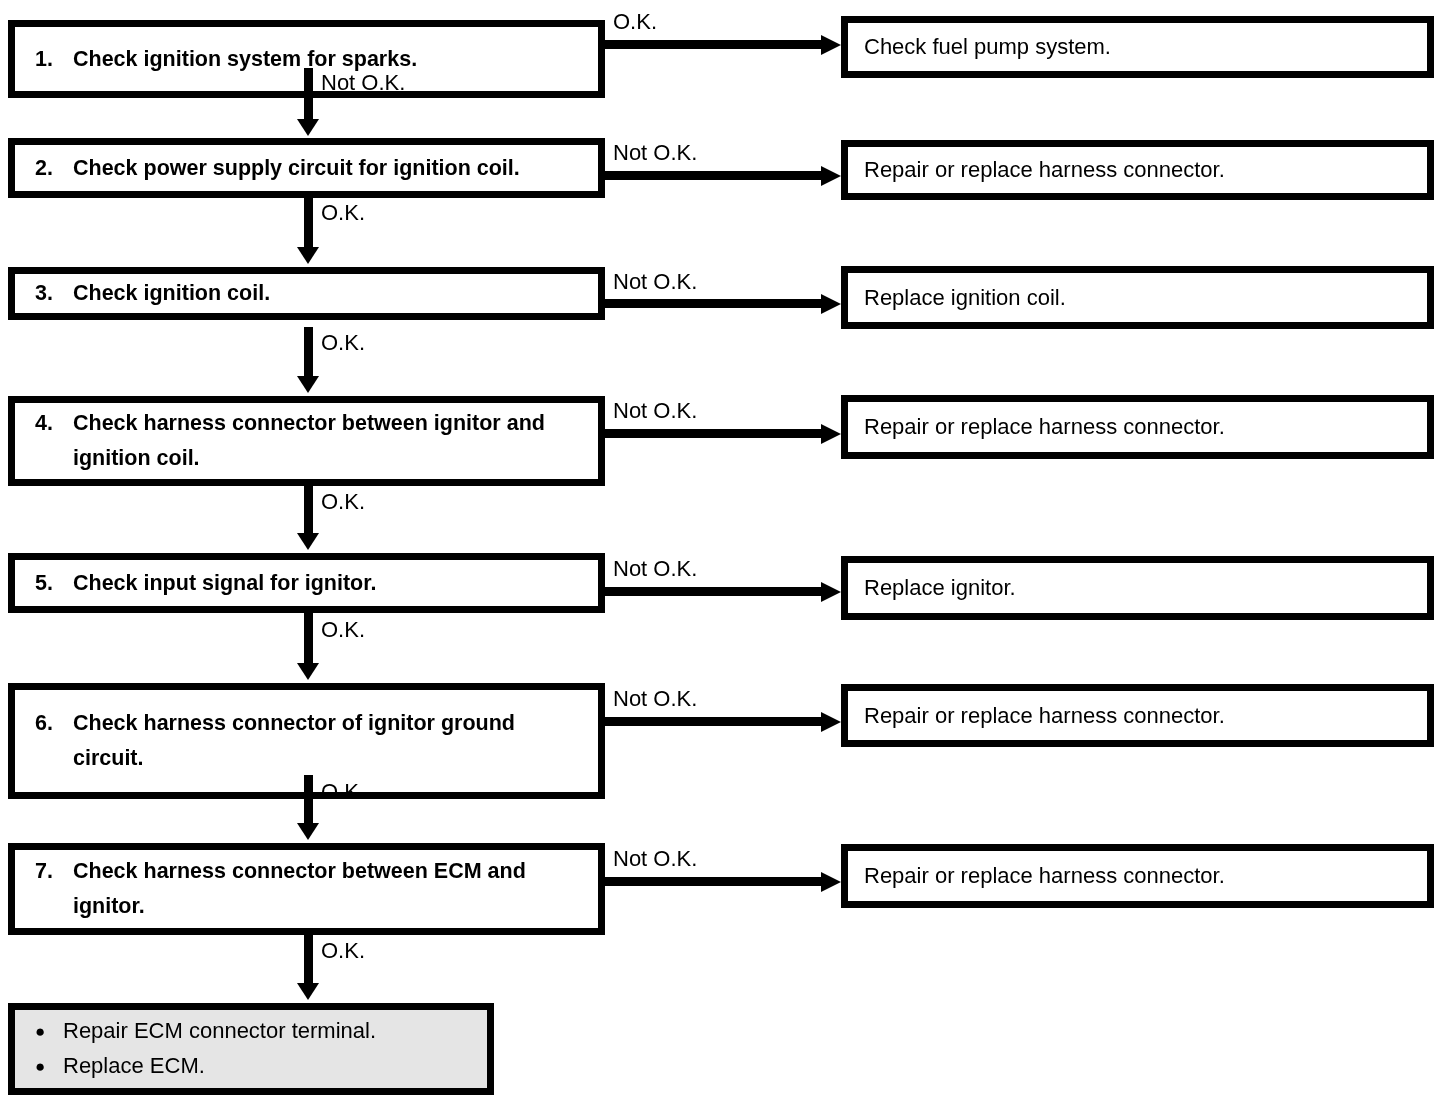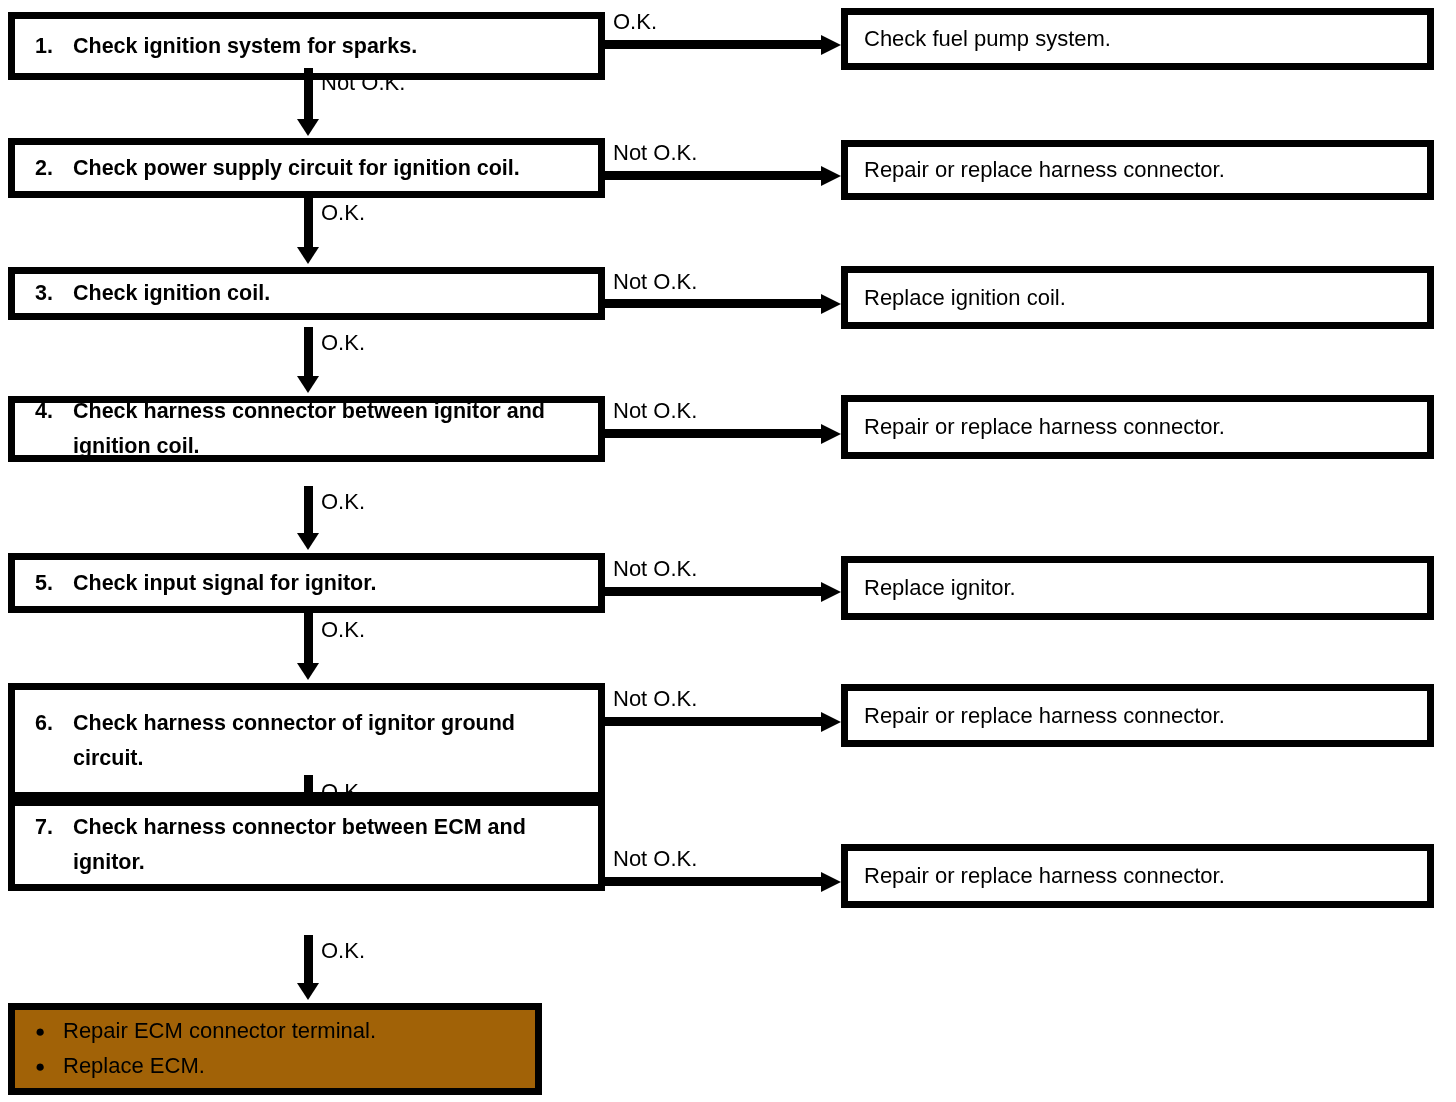--- a/index.html
+++ b/index.html
@@ -19,22 +19,22 @@
   
   .rbox {
     position:absolute; left:841px; width:593px; box-sizing:border-box;
     border:7px solid #000; background:#fff;
     display:flex; align-items:center;
     font-weight:normal; font-size:22px; line-height:30px;
   }
   .rbox .txt { padding-left:16px; padding-right:10px; }
   
   .fbox {
-    position:absolute; left:8px; width:534px; box-sizing:border-box;
-    border:7px solid #000; background:#a16207;
+    position:absolute; left:8px; width:486px; box-sizing:border-box;
+    border:7px solid #000; background:#e5e5e5;
     display:flex; flex-direction:column; justify-content:center;
     font-weight:normal; font-size:22px; line-height:34px;
   }
   .fbox .line { padding-left:20px; }
   .fbox .bullet { display:inline-block; width:28px; font-size:17px; vertical-align:1px; }
   
   .harrow { position:absolute; left:605px; width:236px; height:20px; }
   .harrow .hstem { position:absolute; left:0; right:16px; top:5px; height:9px; background:#000; }
   .harrow .hhead { position:absolute; right:0; top:0; width:0; height:0;
     border-top:10px solid transparent; border-bottom:10px solid transparent; border-left:20px solid #000; }
@@ -44,29 +44,29 @@
     border-left:11px solid transparent; border-right:11px solid transparent; border-top:17px solid #000; }
   
   .blabel { position:absolute; left:613px; font-size:22px; white-space:nowrap; }
   .vlabel { position:absolute; left:321px; font-size:22px; white-space:nowrap; }
 </style>
 </head>
 <body>
 
 <div class="canvas">
 
-  <div class="lbox" style="top:12px; height:68px;">
+  <div class="lbox" style="top:20px; height:78px;">
     <div class="txt"><span class="num">1.</span><span>Check ignition system for sparks.</span></div>
   </div>
   <div class="blabel" style="top:9px;">O.K.</div>
   <div class="harrow" style="top:35px;">
     <div class="hstem"></div>
     <div class="hhead"></div>
   </div>
-  <div class="rbox" style="top:8px; height:62px;">
+  <div class="rbox" style="top:16px; height:62px;">
     <div class="txt">Check fuel pump system.</div>
   </div>
   <div class="vstem" style="top:68px; height:52px;"></div>
   <div class="vhead" style="top:119px;"></div>
   <div class="vlabel" style="top:70px;">Not O.K.</div>
 
   <div class="lbox" style="top:138px; height:60px;">
     <div class="txt"><span class="num">2.</span><span>Check power supply circuit for ignition coil.</span></div>
   </div>
   <div class="blabel" style="top:140px;">Not O.K.</div>
@@ -89,21 +89,21 @@
     <div class="hstem"></div>
     <div class="hhead"></div>
   </div>
   <div class="rbox" style="top:266px; height:63px;">
     <div class="txt">Replace ignition coil.</div>
   </div>
   <div class="vstem" style="top:327px; height:50px;"></div>
   <div class="vhead" style="top:376px;"></div>
   <div class="vlabel" style="top:330px;">O.K.</div>
 
-  <div class="lbox" style="top:396px; height:66px;">
+  <div class="lbox" style="top:396px; height:90px;">
     <div class="txt"><span class="num">4.</span><span>Check harness connector between ignitor and ignition coil.</span></div>
   </div>
   <div class="blabel" style="top:398px;">Not O.K.</div>
   <div class="harrow" style="top:424px;">
     <div class="hstem"></div>
     <div class="hhead"></div>
   </div>
   <div class="rbox" style="top:395px; height:64px;">
     <div class="txt">Repair or replace harness connector.</div>
   </div>
@@ -134,21 +134,21 @@
     <div class="hstem"></div>
     <div class="hhead"></div>
   </div>
   <div class="rbox" style="top:684px; height:63px;">
     <div class="txt">Repair or replace harness connector.</div>
   </div>
   <div class="vstem" style="top:775px; height:49px;"></div>
   <div class="vhead" style="top:823px;"></div>
   <div class="vlabel" style="top:779px;">O.K.</div>
 
-  <div class="lbox" style="top:799px; height:92px;">
+  <div class="lbox" style="top:843px; height:92px;">
     <div class="txt"><span class="num">7.</span><span>Check harness connector between ECM and ignitor.</span></div>
   </div>
   <div class="blabel" style="top:846px;">Not O.K.</div>
   <div class="harrow" style="top:872px;">
     <div class="hstem"></div>
     <div class="hhead"></div>
   </div>
   <div class="rbox" style="top:844px; height:64px;">
     <div class="txt">Repair or replace harness connector.</div>
   </div>

